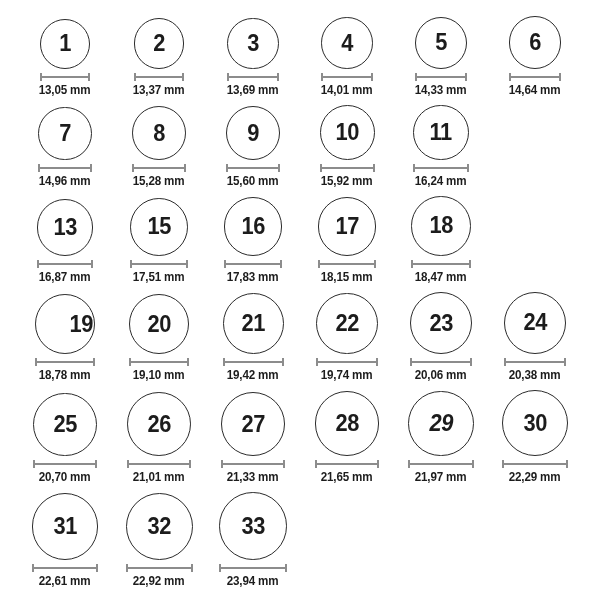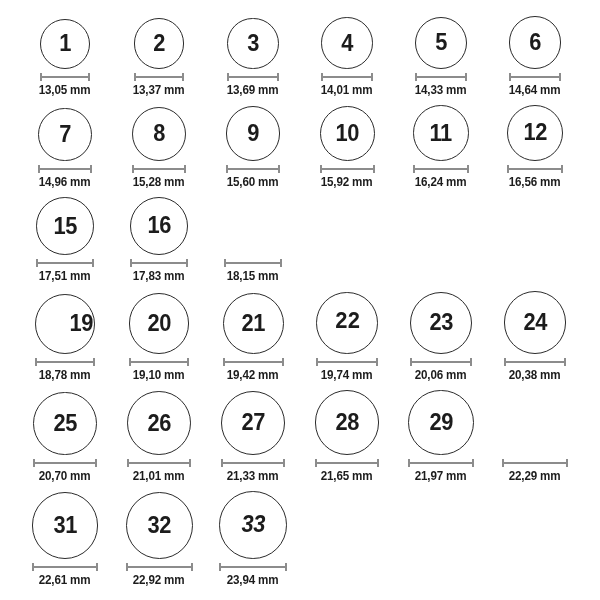--- a/index.html
+++ b/index.html
@@ -140,47 +140,57 @@
         <div class="dim" style="width: 55px;"></div>
         <div class="mmlabel">15,92 mm</div>
       </div>
       <div class="cell">
         <div class="ring" style="width: 55.5px; height: 55.5px;">
           <span class="num">11</span>
         </div>
         <div class="dim" style="width: 55.5px;"></div>
         <div class="mmlabel">16,24 mm</div>
       </div>
-      <div class="cell">
-        <div class="ring" style="width: 56px; height: 56px;">
-          <span class="num">12</span>
-        </div>
-        <div class="dim" style="width: 56px;"></div>
-        <div class="mmlabel">16,56 mm</div>
-      </div>
-    </div>
-    <div class="row">
+    </div>
+    <div class="row">
+      <div class="cell">
+        <div class="ring" style="width: 56.6px; height: 56.6px;">
+          <span class="num">13</span>
+        </div>
+        <div class="dim" style="width: 56.6px;"></div>
+        <div class="mmlabel">16,87 mm</div>
+      </div>
       <div class="cell">
         <div class="ring" style="width: 57.7px; height: 57.7px;">
           <span class="num">15</span>
         </div>
         <div class="dim" style="width: 57.7px;"></div>
         <div class="mmlabel">17,51 mm</div>
       </div>
       <div class="cell">
         <div class="ring" style="width: 58.3px; height: 58.3px;">
           <span class="num">16</span>
         </div>
         <div class="dim" style="width: 58.3px;"></div>
         <div class="mmlabel">17,83 mm</div>
       </div>
       <div class="cell">
+        <div class="ring" style="width: 58.8px; height: 58.8px;">
+          <span class="num">17</span>
+        </div>
         <div class="dim" style="width: 58.8px;"></div>
         <div class="mmlabel">18,15 mm</div>
       </div>
+      <div class="cell">
+        <div class="ring" style="width: 59.4px; height: 59.4px;">
+          <span class="num">18</span>
+        </div>
+        <div class="dim" style="width: 59.4px;"></div>
+        <div class="mmlabel">18,47 mm</div>
+      </div>
     </div>
     <div class="row">
       <div class="cell">
         <div class="ring" style="width: 59.9px; height: 59.9px; justify-content: flex-end;">
           <span class="num">19</span>
         </div>
         <div class="dim" style="width: 59.9px;"></div>
         <div class="mmlabel">18,78 mm</div>
       </div>
       <div class="cell">
@@ -191,21 +201,21 @@
         <div class="mmlabel">19,10 mm</div>
       </div>
       <div class="cell">
         <div class="ring" style="width: 61px; height: 61px;">
           <span class="num">21</span>
         </div>
         <div class="dim" style="width: 61px;"></div>
         <div class="mmlabel">19,42 mm</div>
       </div>
       <div class="cell">
-        <div class="ring" style="width: 61.5px; height: 61.5px; font-family: Liberation Mono, monospace;">
+        <div class="ring" style="width: 61.5px; height: 61.5px;">
           <span class="num">22</span>
         </div>
         <div class="dim" style="width: 61.5px;"></div>
         <div class="mmlabel">19,74 mm</div>
       </div>
       <div class="cell">
         <div class="ring" style="width: 62.1px; height: 62.1px; align-items: center;">
           <span class="num">23</span>
         </div>
         <div class="dim" style="width: 62.1px;"></div>
@@ -242,47 +252,50 @@
         <div class="mmlabel">21,33 mm</div>
       </div>
       <div class="cell">
         <div class="ring" style="width: 64.8px; height: 64.8px;">
           <span class="num">28</span>
         </div>
         <div class="dim" style="width: 64.8px;"></div>
         <div class="mmlabel">21,65 mm</div>
       </div>
       <div class="cell">
-        <div class="ring" style="width: 65.4px; height: 65.4px;">
+        <div class="ring" style="width: 65.4px; height: 65.4px; font-style: italic;">
           <span class="num">29</span>
         </div>
         <div class="dim" style="width: 65.4px;"></div>
         <div class="mmlabel">21,97 mm</div>
       </div>
       <div class="cell">
+        <div class="ring" style="width: 66px; height: 66px;">
+          <span class="num">30</span>
+        </div>
         <div class="dim" style="width: 66px;"></div>
         <div class="mmlabel">22,29 mm</div>
       </div>
     </div>
     <div class="row">
       <div class="cell">
         <div class="ring" style="width: 66.5px; height: 66.5px;">
           <span class="num">31</span>
         </div>
         <div class="dim" style="width: 66.5px;"></div>
         <div class="mmlabel">22,61 mm</div>
       </div>
       <div class="cell">
         <div class="ring" style="width: 67px; height: 67px;">
           <span class="num">32</span>
         </div>
         <div class="dim" style="width: 67px;"></div>
         <div class="mmlabel">22,92 mm</div>
       </div>
       <div class="cell">
-        <div class="ring" style="width: 67.6px; height: 67.6px; font-style: italic;">
+        <div class="ring" style="width: 67.6px; height: 67.6px;">
           <span class="num">33</span>
         </div>
         <div class="dim" style="width: 67.6px;"></div>
         <div class="mmlabel">23,94 mm</div>
       </div>
     </div>
   </div>
 
 </body></html>

